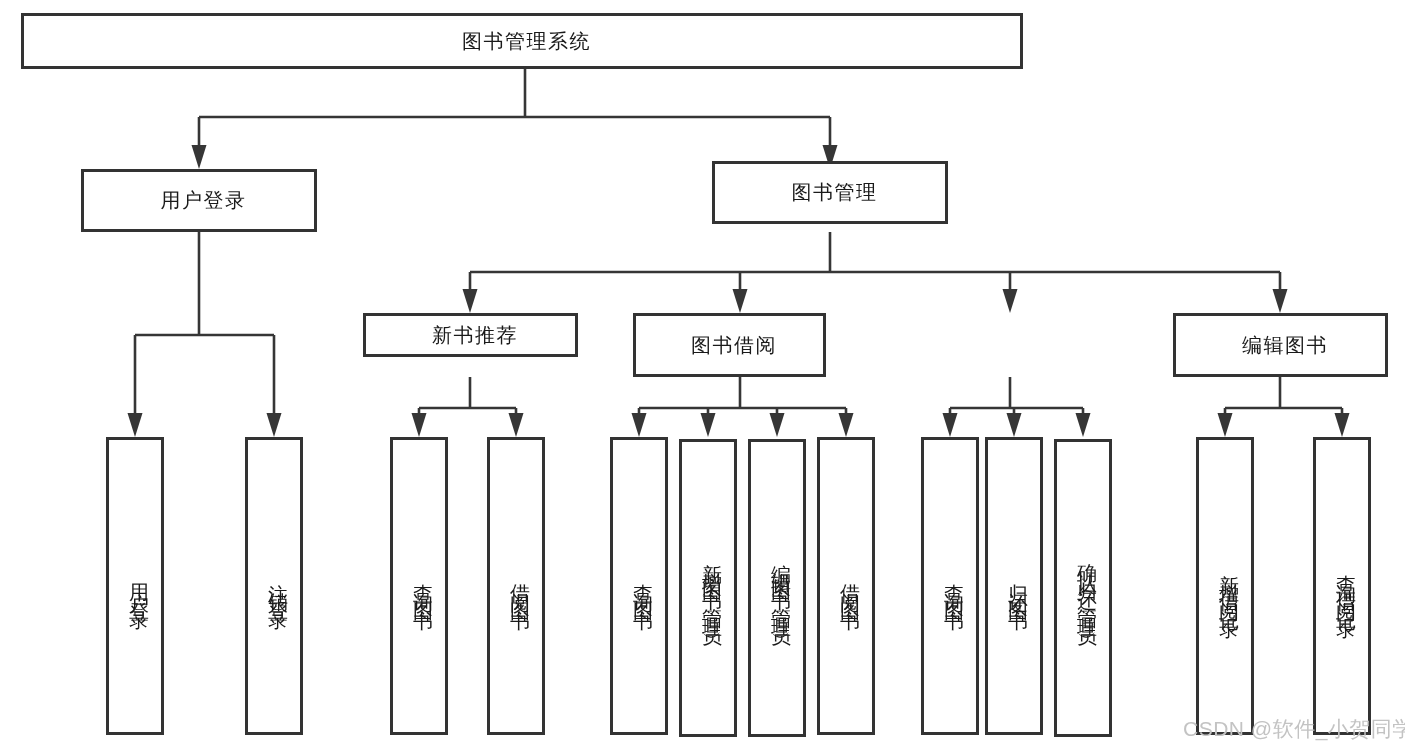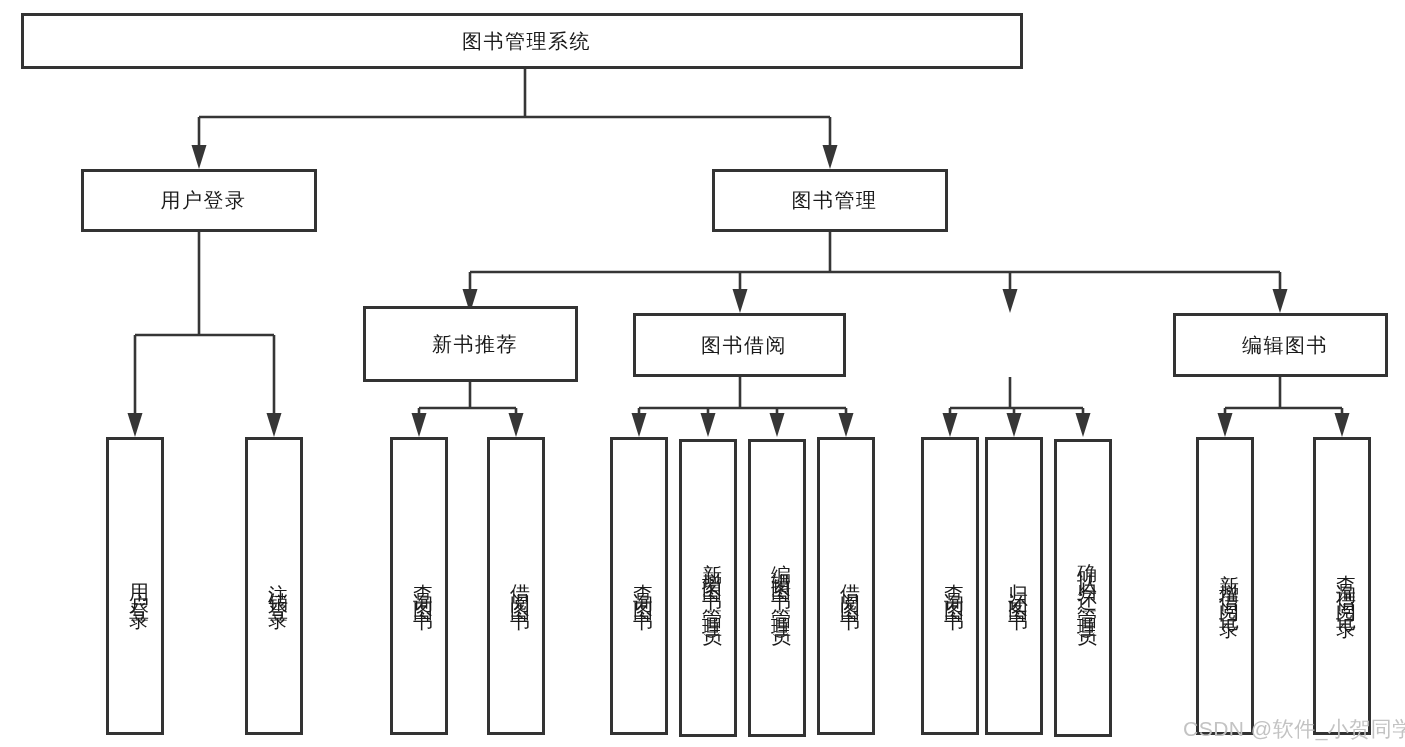--- a/index.html
+++ b/index.html
@@ -131,28 +131,28 @@
     </g>
   </svg>
 
   <div class="bx h" style="left:21px;top:13px;width:1002px;height:56px">
     <span class="lbl">图书管理系统</span>
   </div>
 
   <div class="bx h" style="left:81px;top:169px;width:236px;height:63px">
     <span class="lbl">用户登录</span>
   </div>
-  <div class="bx h" style="left:712px;top:169px;width:236px;height:63px">
+  <div class="bx h" style="left:712px;top:161px;width:236px;height:63px">
     <span class="lbl">图书管理</span>
   </div>
 
-  <div class="bx h" style="left:363px;top:306px;width:215px;height:76px">
+  <div class="bx h" style="left:363px;top:313px;width:215px;height:44px">
     <span class="lbl">新书推荐</span>
   </div>
-  <div class="bx h" style="left:633px;top:313px;width:213px;height:64px">
+  <div class="bx h" style="left:633px;top:313px;width:193px;height:64px">
     <span class="lbl">图书借阅</span>
   </div>
   <div class="bx h" style="left:1173px;top:313px;width:215px;height:64px">
     <span class="lbl">编辑图书</span>
   </div>
 
   <div class="bx v" style="left:106px;top:437px;width:58px;height:298px">
     <span class="lbl">用户登录</span>
   </div>
   <div class="bx v" style="left:245px;top:437px;width:58px;height:298px">

